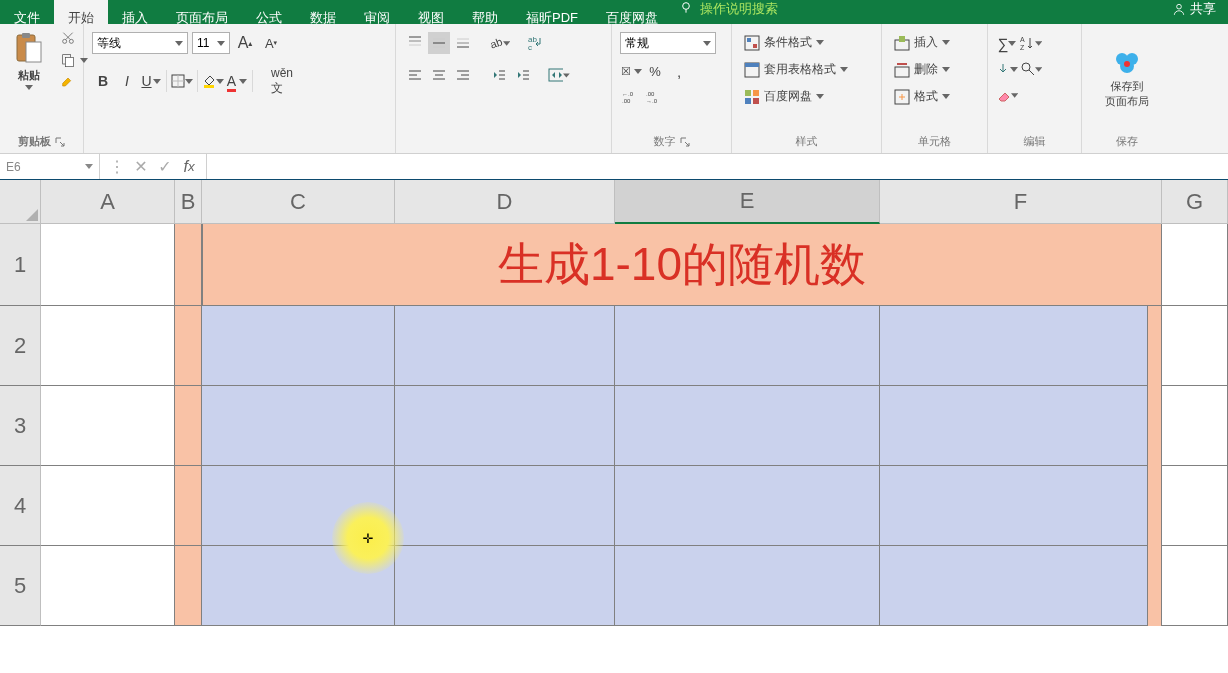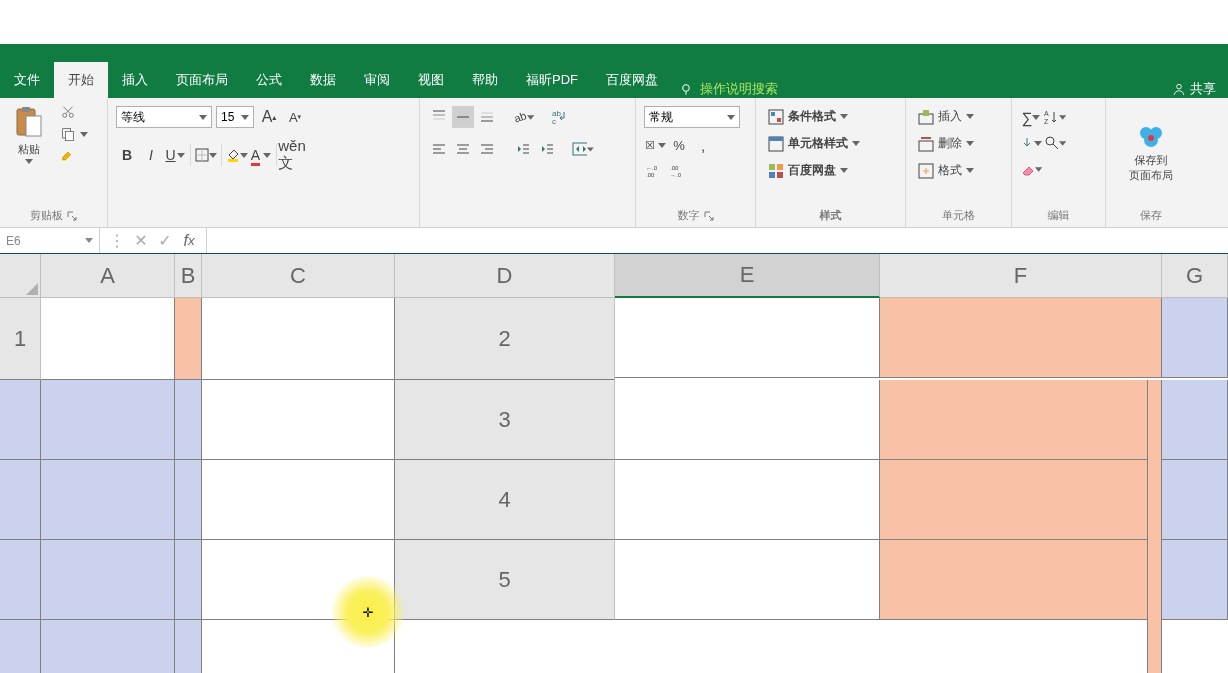--- a/index.html
+++ b/index.html
@@ -1,19 +1,19 @@
 <!DOCTYPE html>
 <html><head>
   <meta charset="utf-8">
   <style>
     * { margin: 0; padding: 0; box-sizing: border-box; font-family: "Microsoft YaHei", Arial, sans-serif; }
     body { background: #fff; width: 1228px; height: 673px; overflow: hidden; }
 
     
-    .menu-bar { background: #107c41; height: 54px; display: flex; align-items: flex-end; color: #fff; font-size: 13px; margin-top: 44px; }
+    .menu-bar { background: #107c41; height: 24px; display: flex; align-items: flex-start; color: #fff; font-size: 13px; }
     .menu-item { padding: 0 14px; height: 36px; display: flex; align-items: center; cursor: pointer; }
     .menu-item.active { background: #f3f3f3; color: #444; }
     .menu-spacer { flex: 1; }
     .menu-bulb { width: 16px; height: 16px; margin: 0 6px; }
     .menu-search { color: #bef264; opacity: .9; font-size: 13px; }
     .share-btn { display: flex; align-items: center; padding: 0 12px; gap: 4px; }
 
     
     .ribbon { height: 130px; border-bottom: 1px solid #d0d0d0; display: flex; background: #f3f3f3; }
     .ribbon-group { border-right: 1px solid #d9d9d9; display: flex; flex-direction: column; padding: 4px 8px 2px; }
@@ -102,21 +102,21 @@
     <svg width="14" height="14" viewBox="0 0 24 24">
         <circle cx="12" cy="8" r="4" fill="none" stroke="#fff" stroke-width="1.5"></circle>
         <path d="M4 22c0-4 4-7 8-7s8 3 8 7" fill="none" stroke="#fff" stroke-width="1.5"></path>
       </svg>
     <span>共享</span>
   </div>
 </div>
 
 <div class="ribbon">
 
-  <div class="ribbon-group clipboard-group" style="width:108px;">
+  <div class="ribbon-group clipboard-group" style="width:84px;font-weight:bold;">
     <div class="group-body">
       <div class="btn-big">
         <svg class="icon" width="30" height="34" viewBox="0 0 30 34">
             <rect x="3" y="3" width="18" height="26" rx="2" fill="#c98b4a" stroke="#8b6b3c"></rect>
             <rect x="8" y="1" width="8" height="5" rx="1" fill="#888"></rect>
             <rect x="12" y="10" width="15" height="20" fill="#fff" stroke="#888"></rect>
           </svg>
         <span>粘贴</span>
         <svg class="dd-arrow" viewBox="0 0 8 5">
             <path d="M0 0l4 5 4-5z" fill="#666"></path>
@@ -158,21 +158,21 @@
   <div class="ribbon-group" style="width:312px;">
     <div class="group-body" style="flex-direction:column;padding-top:4px;">
       <div class="font-row1">
         <div class="font-name">
             <span>等线</span>
             <svg class="dd-arrow" viewBox="0 0 8 5">
               <path d="M0 0l4 5 4-5z" fill="#666"></path>
             </svg>
           </div>
         <div class="font-size">
-            <span>15</span>
+            <span>11</span>
             <svg class="dd-arrow" viewBox="0 0 8 5">
               <path d="M0 0l4 5 4-5z" fill="#666"></path>
             </svg>
           </div>
         <div class="font-btn" style="font-size:16px;">A<sup style="font-size:8px;">▴</sup></div>
         <div class="font-btn" style="font-size:13px;">A<sup style="font-size:7px;">▾</sup></div>
       </div>
       <div class="font-row2" style="margin-top:10px;">
         <div class="font-btn bold">B</div>
         <div class="font-btn italic">I</div>
@@ -200,21 +200,21 @@
               <path d="M0 0l4 5 4-5z" fill="#666"></path>
             </svg>
           </div>
         <div class="font-btn">
             <span style="position:relative;">A<span style="position:absolute;left:0;right:0;bottom:-3px;height:3px;background:#e33;"></span></span>
             <svg class="dd-arrow" viewBox="0 0 8 5" style="margin-left:3px;">
               <path d="M0 0l4 5 4-5z" fill="#666"></path>
             </svg>
           </div>
         <div class="sep"></div>
-        <div class="font-btn" style="font-size:15px;">
+        <div class="font-btn" style="font-size:12px;margin-left:14px;">
             <span>wěn<br>文</span>
             <svg class="dd-arrow" viewBox="0 0 8 5">
               <path d="M0 0l4 5 4-5z" fill="#666"></path>
             </svg>
           </div>
       </div>
     </div>
   </div>
 
   <div class="ribbon-group" style="width:216px;">
@@ -348,39 +348,39 @@
       </div>
     </div>
     <div class="group-label">
         <span>数字</span> 
         <svg class="corner-icon" viewBox="0 0 10 10">
           <path d="M1 1h5M1 1v5M5 5l4 4M9 6v3h-3" stroke="#777" fill="none"></path>
         </svg>
       </div>
   </div>
 
-  <div class="ribbon-group" style="width:150px;font-weight:bold;">
+  <div class="ribbon-group" style="width:150px;">
     <div class="group-body" style="flex-direction:column;padding-top:4px;gap:6px;">
       <div class="btn-sm">
           <svg width="16" height="16">
             <rect x="1" y="1" width="14" height="14" fill="none" stroke="#444"></rect>
             <rect x="3" y="3" width="4" height="4" fill="#4f81bd"></rect>
             <rect x="9" y="9" width="4" height="4" fill="#c0504d"></rect>
           </svg>
           <span>条件格式</span>
           <svg class="dd-arrow" viewBox="0 0 8 5">
             <path d="M0 0l4 5 4-5z" fill="#666"></path>
           </svg>
         </div>
       <div class="btn-sm">
           <svg width="16" height="16">
             <rect x="1" y="1" width="14" height="14" fill="none" stroke="#444"></rect>
             <rect x="1" y="1" width="14" height="4" fill="#4f81bd"></rect>
           </svg>
-          <span>单元格样式</span>
+          <span>套用表格格式</span>
           <svg class="dd-arrow" viewBox="0 0 8 5">
             <path d="M0 0l4 5 4-5z" fill="#666"></path>
           </svg>
         </div>
       <div class="btn-sm">
           <svg width="16" height="16">
             <rect x="1" y="1" width="6" height="6" fill="#9bbb59"></rect>
             <rect x="9" y="1" width="6" height="6" fill="#f79646"></rect>
             <rect x="1" y="9" width="6" height="6" fill="#4f81bd"></rect>
             <rect x="9" y="9" width="6" height="6" fill="#c0504d"></rect>
@@ -529,20 +529,21 @@
     <div class="hdr">B</div>
     <div class="hdr">C</div>
     <div class="hdr">D</div>
     <div class="hdr active">E</div>
     <div class="hdr">F</div>
     <div class="hdr">G</div>
 
     <div class="row-hdr" style="height:82px;">1</div>
     <div class="cell colA" style="height:82px;"></div>
     <div class="cell colB" style="height:82px;"></div>
+    <div class="cell title-merged" style="height:82px;">生成1-10的随机数</div>
     <div class="cell colG" style="height:82px;"></div>
 
     <div class="row-hdr">2</div>
     <div class="cell colA"></div>
     <div class="cell colB"></div>
     <div class="cell colC"></div>
     <div class="cell colD"></div>
     <div class="cell colE"></div>
     <div class="cell colF"></div>
     <div class="cell colG"></div>

